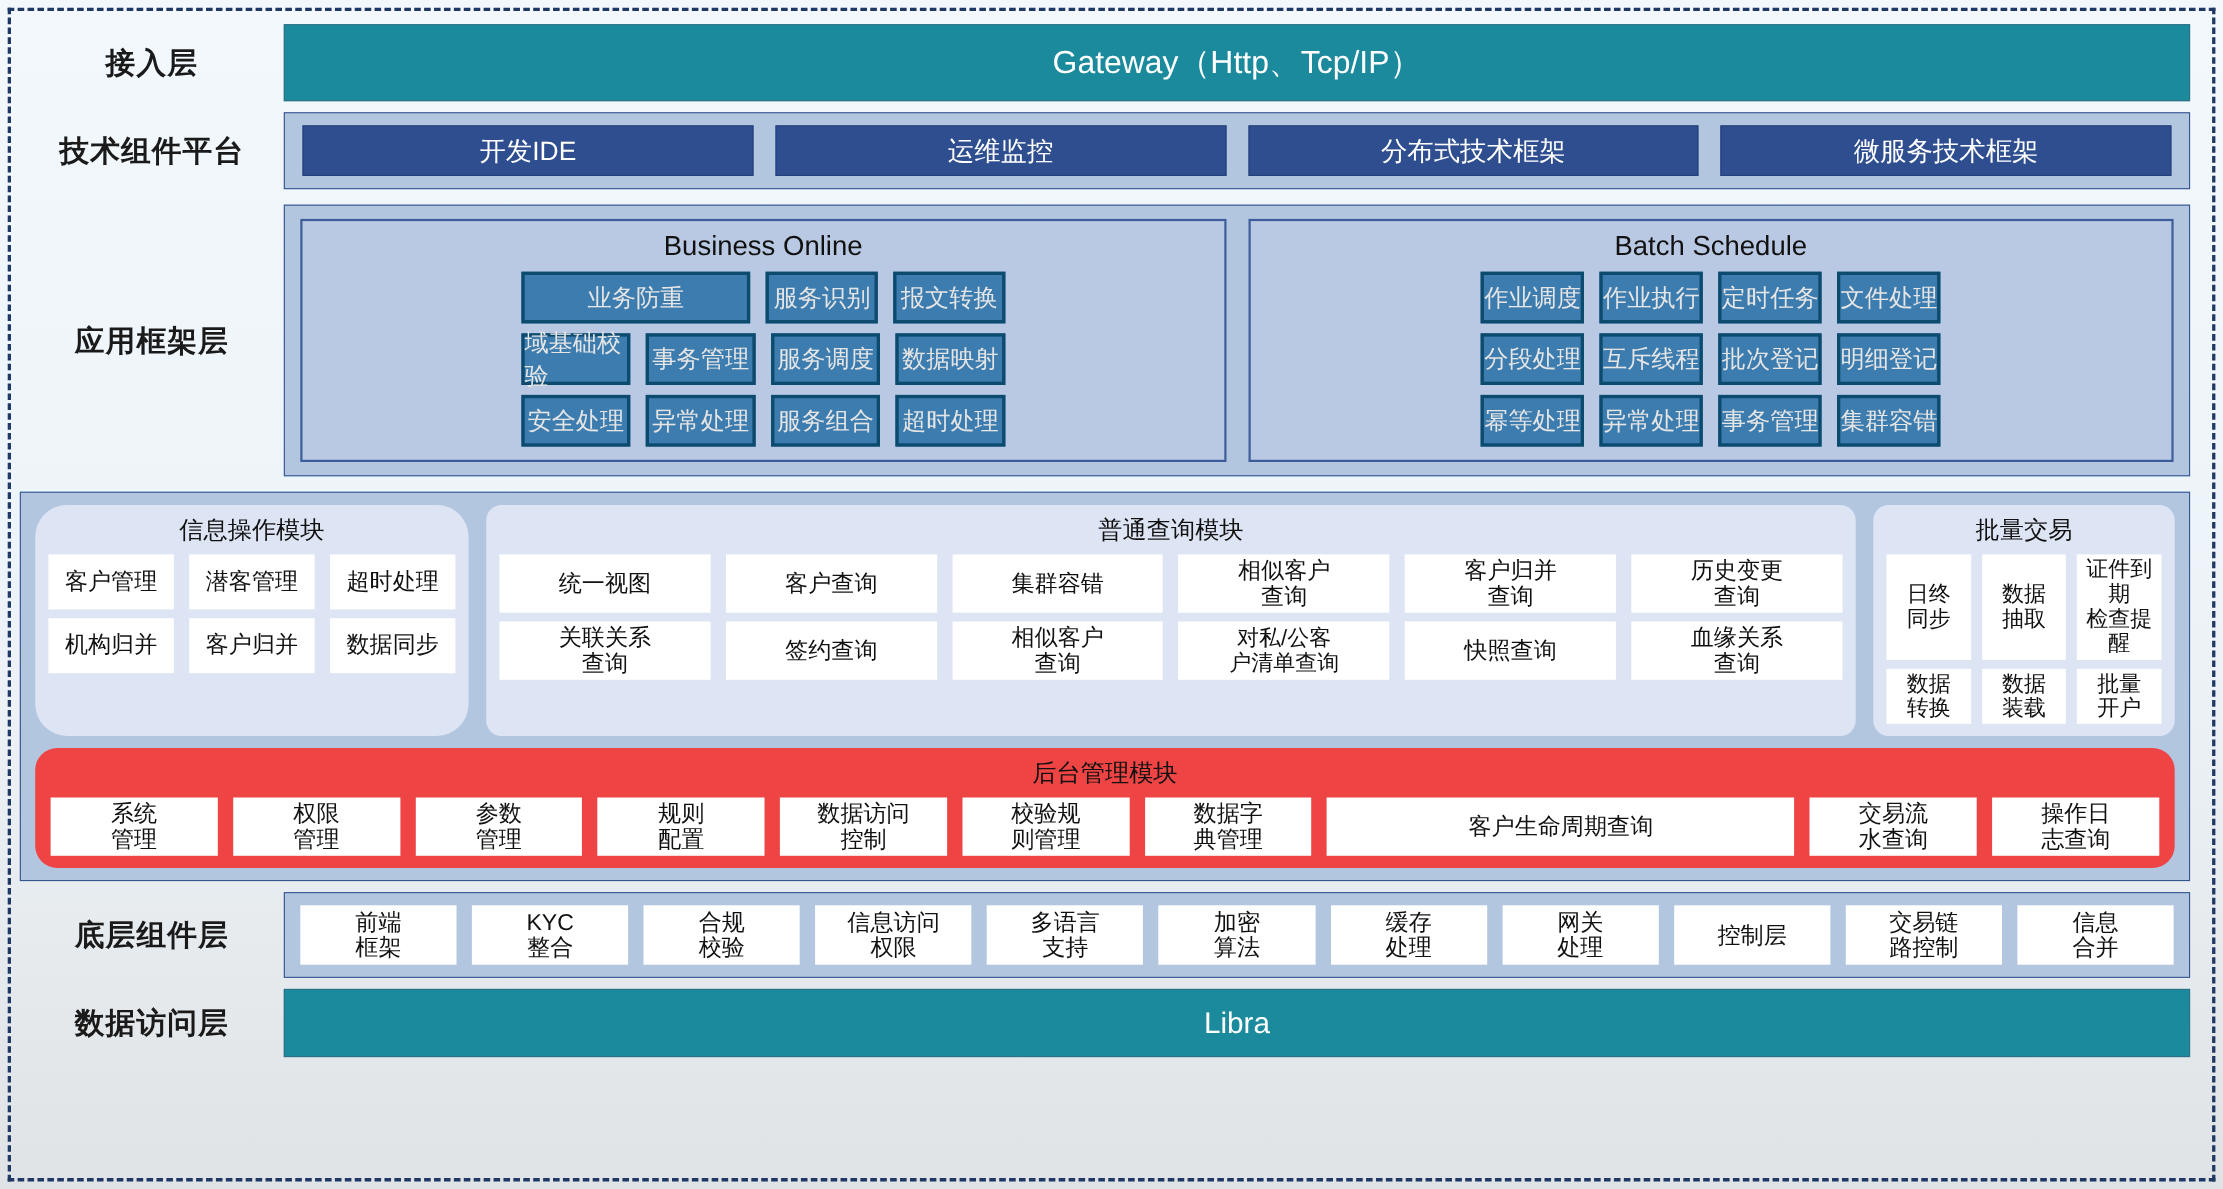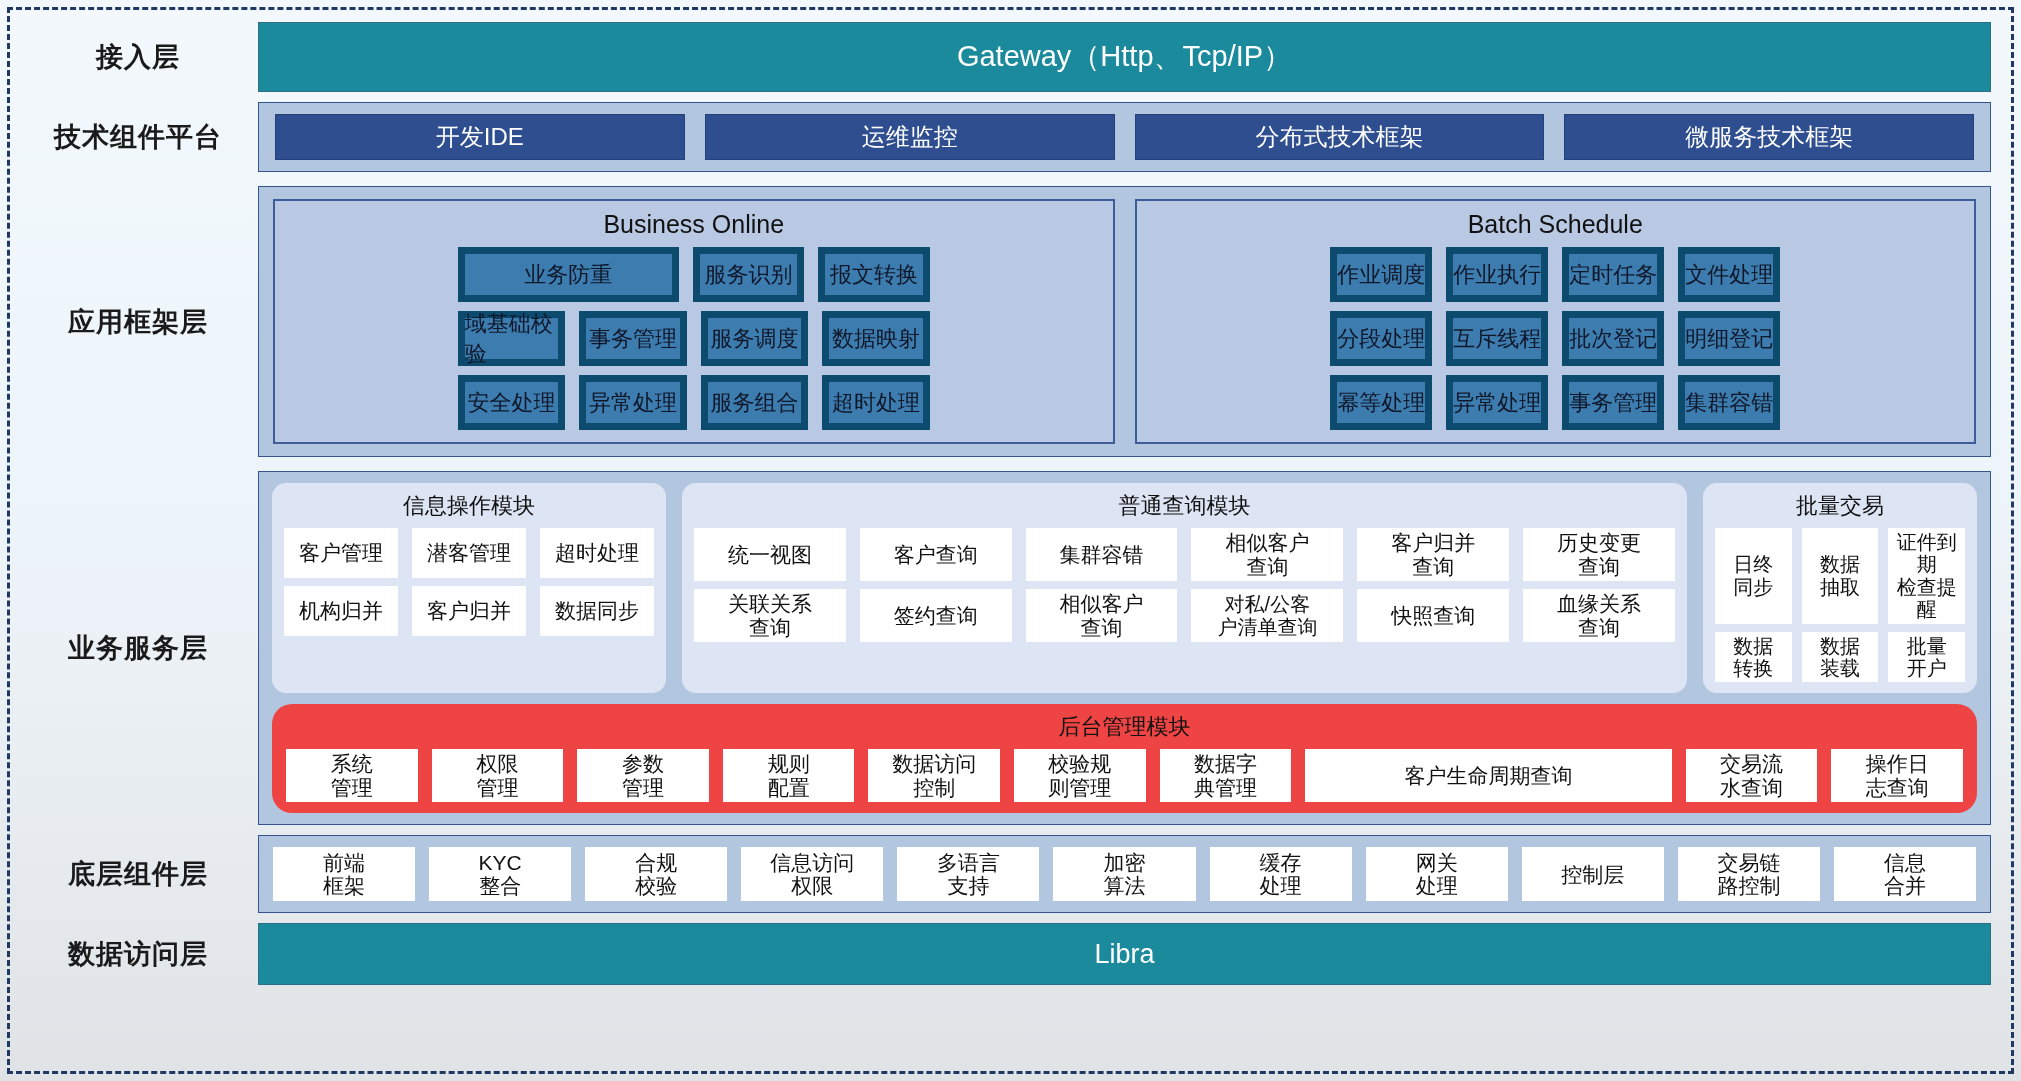--- a/index.html
+++ b/index.html
@@ -61,23 +61,23 @@
   .fw-group{
     flex:1;background:#b9c9e3;border:2px solid #3c5d9a;
     padding:6px 12px 12px 12px;display:flex;flex-direction:column;align-items:center;
   }
   .fw-title{
     text-align:center;font-size:25px;color:#111;padding:3px 0 8px 0;
   }
   .fw-rows{display:flex;flex-direction:column;gap:9px;}
   .fw-row{display:flex;gap:14px;}
   .fw-chip{
-    background:#3d7cae;border:7px solid #0c4a6e;
+    background:#3d7cae;border:3px solid #0c4a6e;
     height:41px;display:flex;align-items:center;justify-content:center;
-    color:#0f172a;font-size:22px;flex:1;
+    color:#e5e5e5;font-size:22px;flex:1;
   }
   .fw-chip.w2{flex:2.12;}
   
   .biz-band{
     background:#b3c6e0;border:1px solid #36558f;
     padding:11px 13px;display:flex;flex-direction:column;gap:11px;
   }
   .biz-top{display:flex;gap:16px;}
   .mod{
     background:#dde4f3;border-radius:14px;
@@ -86,21 +86,21 @@
   .mod-title{text-align:center;font-size:22px;color:#111;padding:3px 0 7px 0;}
   .mod-rows{display:flex;flex-direction:column;gap:8px;}
   .mod-row{display:flex;gap:14px;}
   .cell{
     background:#ffffff;min-height:50px;flex:1;
     display:flex;align-items:center;justify-content:center;
     text-align:center;font-size:21px;color:#111;line-height:1.12;
     padding:3px 4px;box-sizing:border-box;
   }
   .cell.sm{font-size:20px;}
-  .m-info{flex:0 0 370px;}
+  .m-info{flex:0 0 370px;border-radius:29px;}
   .m-query{flex:1;}
   .m-batch{flex:0 0 250px;}
   .m-batch .mod-row{gap:10px;}
   .m-batch .cell{font-size:20px;}
   .mod-admin{
     background:#ef4444;border-radius:20px;
     padding:5px 14px 11px 14px;
   }
   .admin-row{display:flex;gap:14px;}
   .admin-row .cell{min-height:52px;}
@@ -197,21 +197,20 @@
           </div>
         </div>
 
       </div>
     </div>
   </div>
 
   <div class="gap-m"></div>
 
   <div class="row">
-    <div class="lbl">业务服务层</div>
     <div class="body-col">
       <div class="biz-band">
 
         <div class="biz-top">
 
           <div class="mod m-info">
             <div class="mod-title">信息操作模块</div>
             <div class="mod-rows">
               <div class="mod-row">
                 <div class="cell">客户管理</div>

